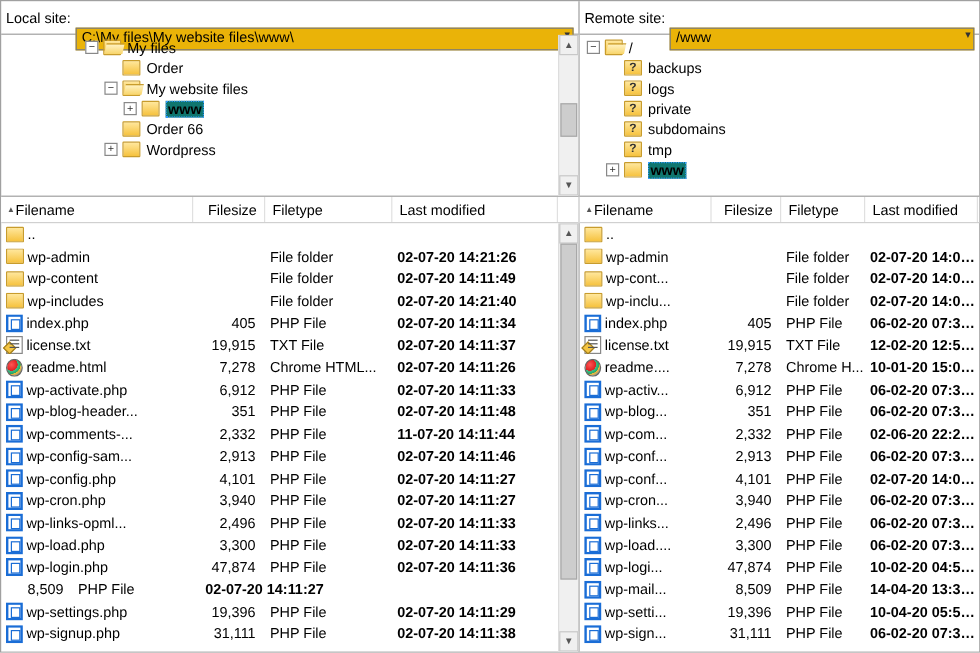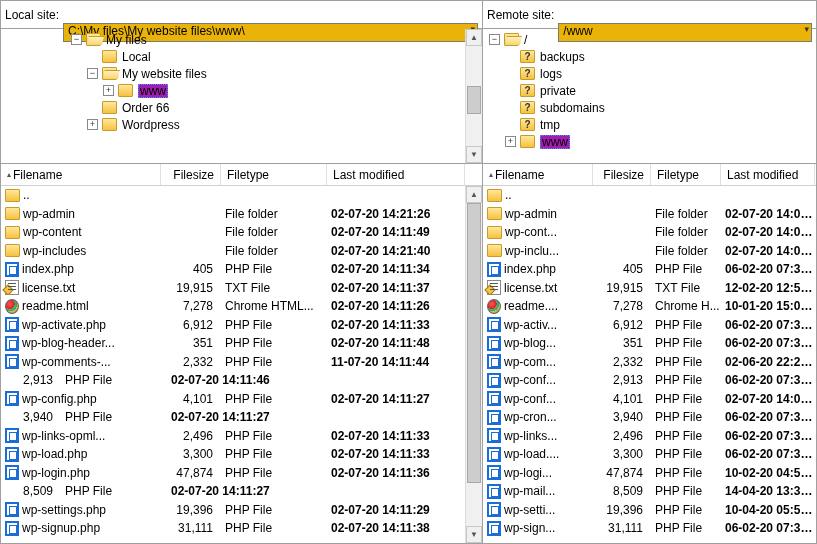--- a/index.html
+++ b/index.html
@@ -131,21 +131,21 @@
   }
   .file-icon.txt::before {
     content:""; position:absolute; left:-2px; top:5px;
     width:6px; height:6px; background:#f4c542; border:1px solid #a07d1f; transform:rotate(45deg);
   }
   .file-icon.html {
     border-radius: 50%;
     background: radial-gradient(circle at 30% 30%, #f55, #d22 40%, #4b8 42%, #2a6 60%, #fb3 62%, #17d);
     border: 1px solid #666;
   }
-  .sel { background: #a21caf; outline: 1px dotted #3399ff; outline-offset: -1px; padding: 0 2px; }
+  .sel { background: #0f766e; outline: 1px dotted #3399ff; outline-offset: -1px; padding: 0 2px; font-weight: bold; }
   .list-header {
     display: flex;
     border-bottom: 1px solid #d0d0d0;
     height: 22px;
     align-items: stretch;
     background: #fff;
     user-select: none;
   }
   .list-header .col {
     border-right: 1px solid #e0e0e0;
@@ -226,21 +226,21 @@
           <div class="tree-row">
             <span class="tree-indent" style="width:64px"></span>
             <span class="expander">−</span>
             <span class="folder-icon open"></span>
             <span class="">My files</span>
           </div>
           <div class="tree-row">
             <span class="tree-indent" style="width:80px"></span>
             <span class="expander blank"></span>
             <span class="folder-icon"></span>
-            <span class="">Local</span>
+            <span class="">Order</span>
           </div>
           <div class="tree-row">
             <span class="tree-indent" style="width:80px"></span>
             <span class="expander">−</span>
             <span class="folder-icon open"></span>
             <span class="">My website files</span>
           </div>
           <div class="tree-row">
             <span class="tree-indent" style="width:96px"></span>
             <span class="expander">+</span>
@@ -369,34 +369,42 @@
           <div class="list-row">
             <span class="c-name">
               <span class="file-icon php"></span>
               <span>wp-comments-...</span>
             </span>
             <span class="c-size">2,332</span>
             <span class="c-type">PHP File</span>
             <span class="c-mod">11-07-20 14:11:44</span>
           </div>
           <div class="list-row">
+            <span class="c-name">
+              <span class="file-icon php"></span>
+              <span>wp-config-sam...</span>
+            </span>
             <span class="c-size">2,913</span>
             <span class="c-type">PHP File</span>
             <span class="c-mod">02-07-20 14:11:46</span>
           </div>
           <div class="list-row">
             <span class="c-name">
               <span class="file-icon php"></span>
               <span>wp-config.php</span>
             </span>
             <span class="c-size">4,101</span>
             <span class="c-type">PHP File</span>
             <span class="c-mod">02-07-20 14:11:27</span>
           </div>
           <div class="list-row">
+            <span class="c-name">
+              <span class="file-icon php"></span>
+              <span>wp-cron.php</span>
+            </span>
             <span class="c-size">3,940</span>
             <span class="c-type">PHP File</span>
             <span class="c-mod">02-07-20 14:11:27</span>
           </div>
           <div class="list-row">
             <span class="c-name">
               <span class="file-icon php"></span>
               <span>wp-links-opml...</span>
             </span>
             <span class="c-size">2,496</span>

